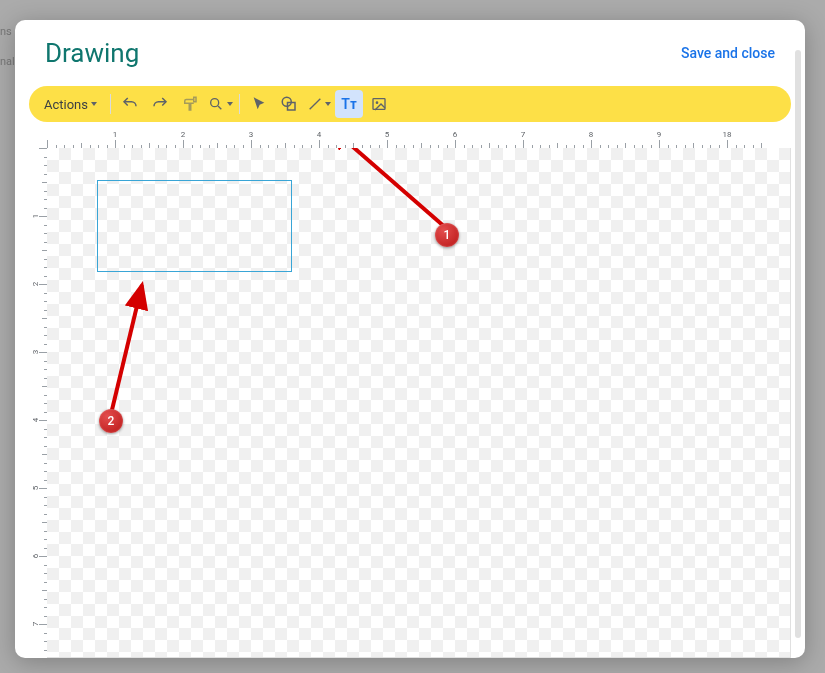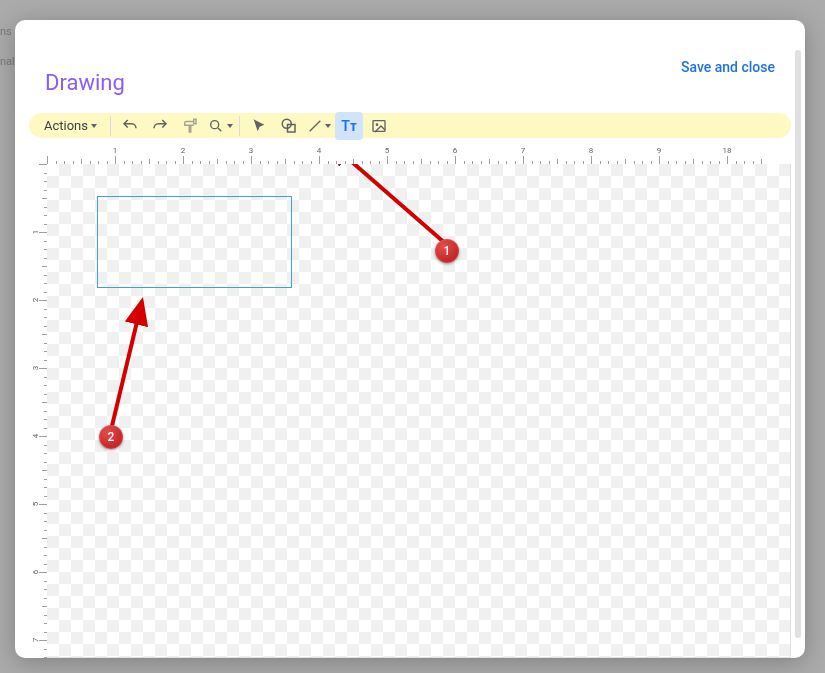--- a/index.html
+++ b/index.html
@@ -29,28 +29,28 @@
     flex-direction: column;
     overflow: hidden;
   }
 
   .dlg-header {
     display:flex;
     align-items:center;
     justify-content: space-between;
     padding: 18px 30px 10px 30px;
   }
-  .dlg-title { font-size: 22px; color:#8b5cf6; font-weight:400;margin-top:32px; }
+  .dlg-title { font-size: 26px; color:#0f766e; font-weight:400; }
   .save-close { color:#1a73e8; font-size:14px; font-weight:500; cursor:pointer; }
 
   .toolbar-wrap { padding: 8px 14px 0 14px; }
   .toolbar {
-    background:#fef9c3;
+    background:#fde047;
     border-radius:18px;
-    height:25px;
+    height:36px;
     display:flex;
     align-items:center;
     padding: 12px 6px;
   }
   .tb-btn {
     height:28px;
     min-width:28px;
     display:flex;
     align-items:center;
     justify-content:center;

